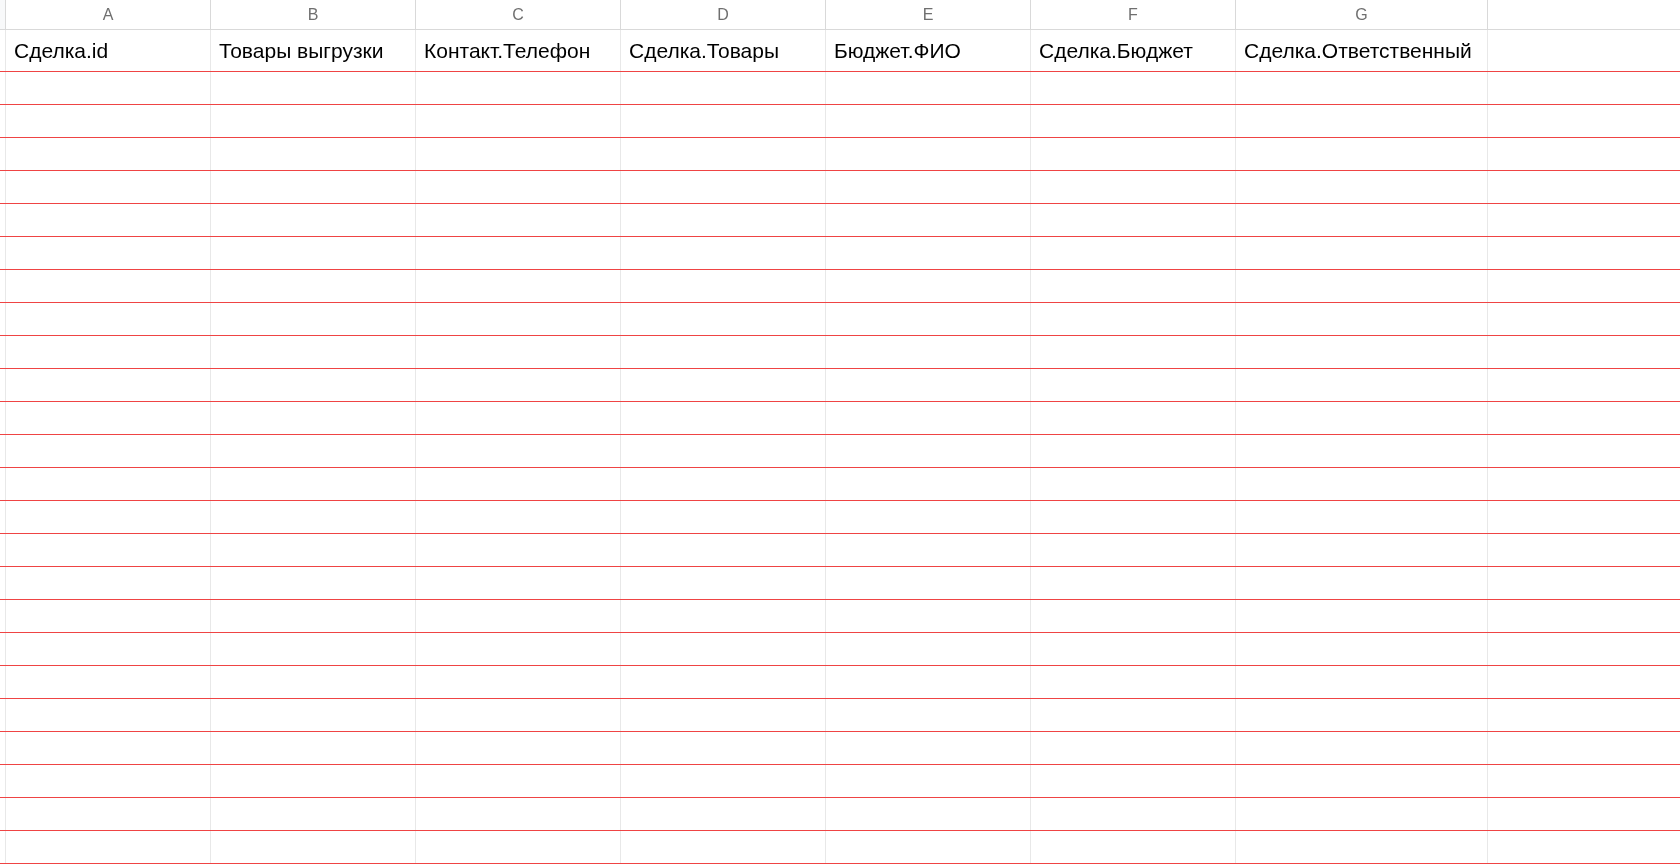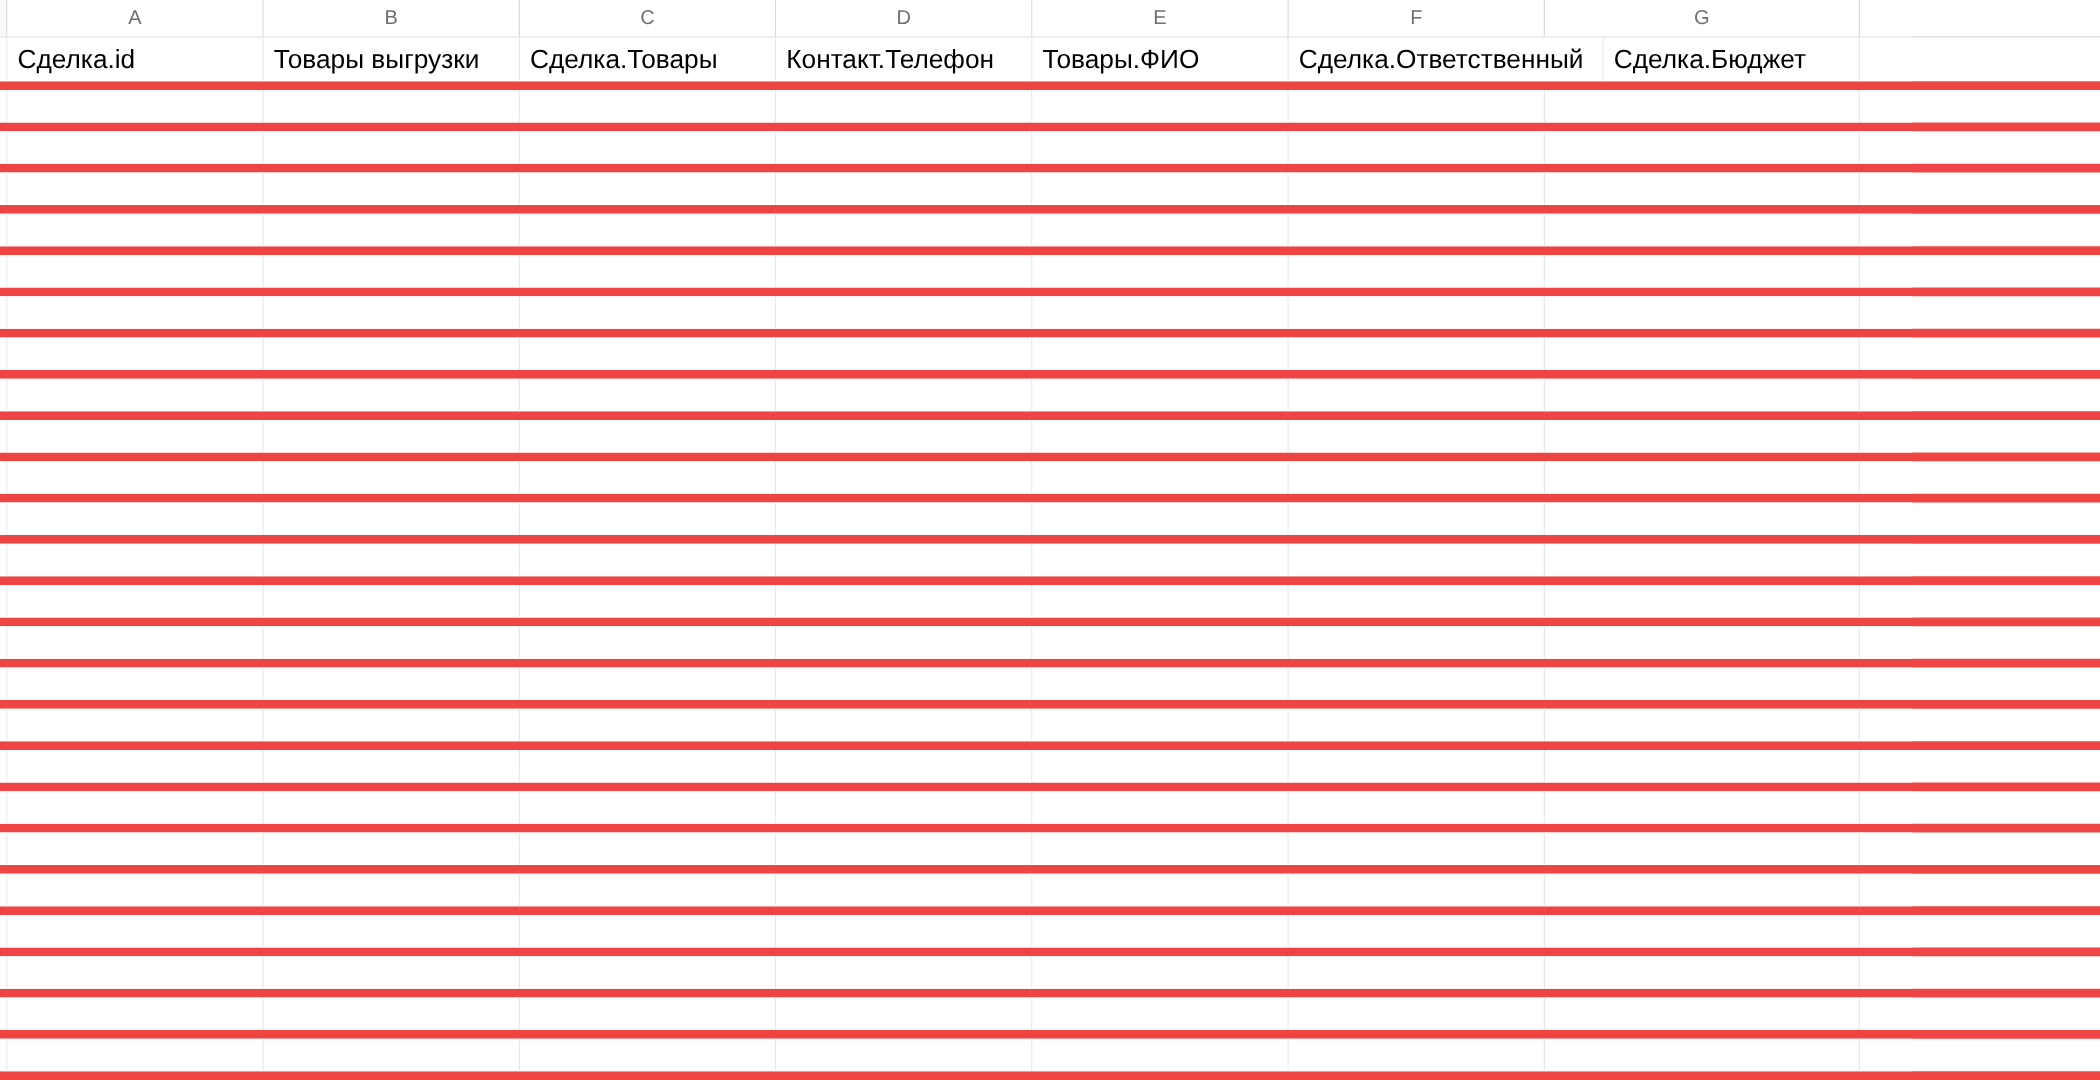--- a/index.html
+++ b/index.html
@@ -57,21 +57,21 @@
     .grid-body {
       flex: 1;
       display: flex;
       flex-direction: column;
       overflow: hidden;
     }
     .row {
       display: flex;
       flex-direction: row;
       height: 33px;
-      border-bottom: 7px solid #ef4444;
+      border-bottom: 1px solid #ef4444;
     }
     .row.header-data {
       height: 42px;
     }
     .row-gutter {
       width: 6px;
       flex: 0 0 6px;
       border-right: 1px solid #e8e8e8;
       background: #ffffff;
     }
@@ -116,25 +116,25 @@
     <div class="col-header wide">G</div>
     <div class="col-header tail"></div>
   </div>
 
   <div class="grid-body">
 
     <div class="row header-data">
       <div class="row-gutter"></div>
       <div class="cell">Сделка.id</div>
       <div class="cell">Товары выгрузки</div>
+      <div class="cell">Контакт.Телефон</div>
       <div class="cell">Сделка.Товары</div>
-      <div class="cell">Контакт.Телефон</div>
-      <div class="cell">Товары.ФИО</div>
+      <div class="cell">Бюджет.ФИО</div>
+      <div class="cell">Сделка.Бюджет</div>
       <div class="cell wide">Сделка.Ответственный</div>
-      <div class="cell">Сделка.Бюджет</div>
       <div class="cell tail"></div>
     </div>
 
     <div class="row">
         <div class="row-gutter"></div>
         <div class="cell"></div>
         <div class="cell"></div>
         <div class="cell"></div>
         <div class="cell"></div>
         <div class="cell"></div>

